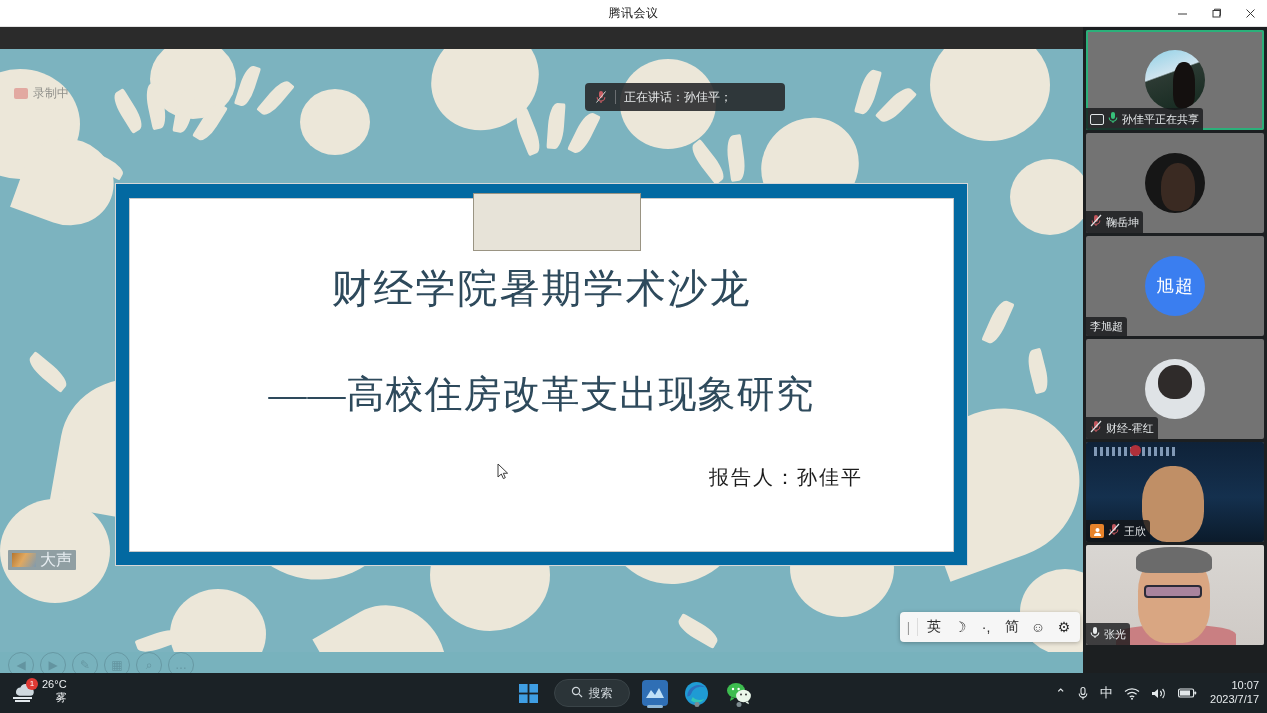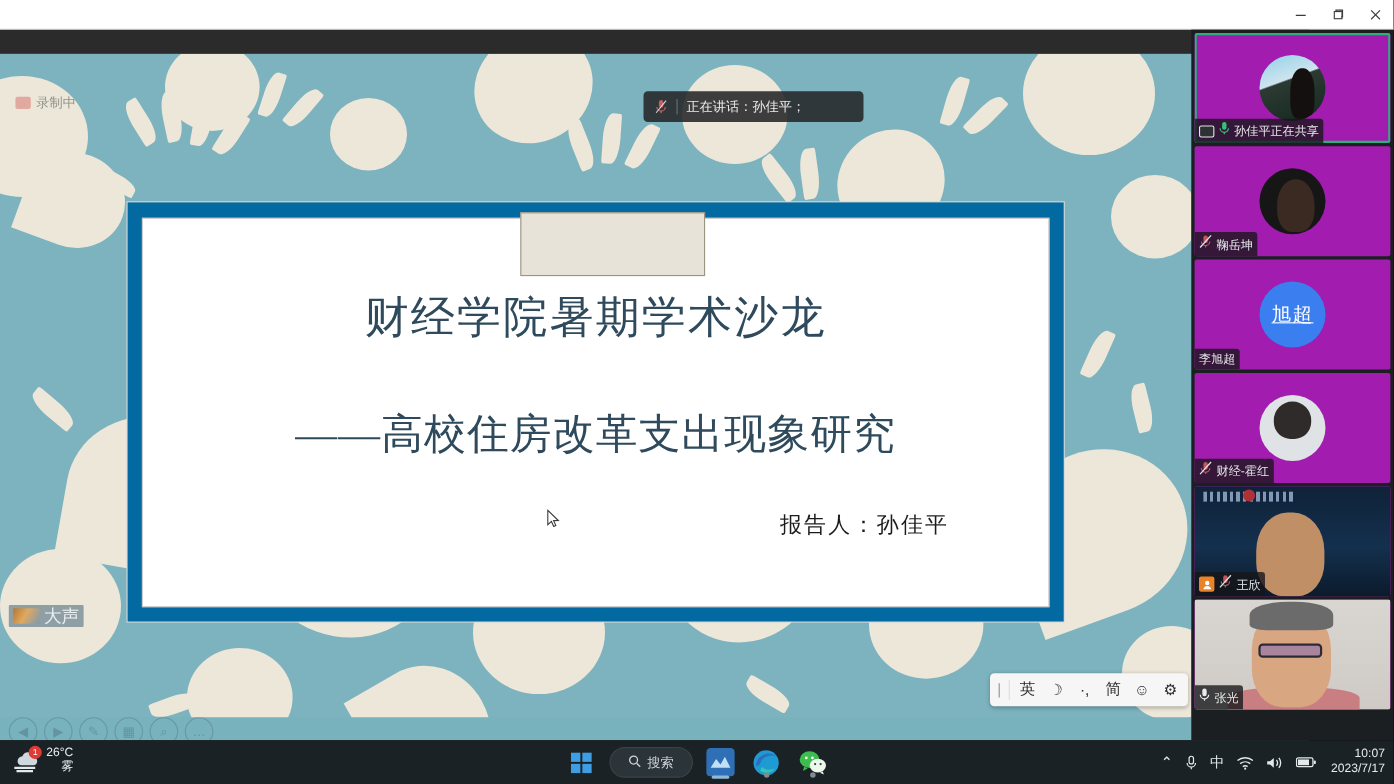--- a/index.html
+++ b/index.html
@@ -136,27 +136,27 @@
     min-width: 24px; height: 24px; display: flex; align-items: center; justify-content: center;
     font-size: 14px; color: #2d2d2d; border-radius: 3px; padding: 0 3px;
   }
 
   
   .rail {
     position: absolute; top: 27px; left: 1083px; width: 184px; height: 646px;
     background: #1c1f21; padding: 3px; display: flex; flex-direction: column; gap: 3px;
   }
   .tile {
-    position: relative; width: 178px; height: 100px; background: #a21caf;
+    position: relative; width: 178px; height: 100px; background: #737373;
     overflow: hidden; border-radius: 2px;
   }
   .tile.active { box-shadow: inset 0 0 0 2px #2bb07a; }
   .tile-avatar {
     position: absolute; left: 50%; top: 50%; transform: translate(-50%,-50%);
-    width: 60px; height: 60px; border-radius: 50%; overflow: hidden; text-decoration: underline;
+    width: 60px; height: 60px; border-radius: 50%; overflow: hidden;
   }
   .av-sunset { background: linear-gradient(160deg,#8fd0e6 0%,#cfe4ef 38%,#2c3a33 40%,#13281e 100%); }
   .av-sunset::after {
     content: ""; position: absolute; left: 28px; top: 12px; width: 22px; height: 46px;
     background: #14100f; border-radius: 45% 45% 30% 30%;
   }
   .av-man { background: #161616; }
   .av-man::after {
     content: ""; position: absolute; left: 16px; top: 10px; width: 34px; height: 48px;
     background: #3a2a22; border-radius: 48% 48% 40% 40%;
@@ -261,20 +261,21 @@
   }
   .tray-item { color: #e3e8ea; font-size: 13px; display: flex; align-items: center; }
   .tray-clock { color: #e7ebed; font-size: 11px; line-height: 1.25; text-align: right; margin-left: 2px; }
 </style>
 </head>
 <body>
 
 <div id="app">
 
   <div class="titlebar">
+    <div class="titlebar-title">腾讯会议</div>
     <div class="winctrls">
       <div class="winctrl">
         <svg width="11" height="11" viewBox="0 0 11 11">
             <line x1="1" y1="6" x2="10" y2="6" stroke="#3b3b3b" stroke-width="1"></line>
           </svg>
       </div>
       <div class="winctrl">
         <svg width="11" height="11" viewBox="0 0 11 11">
             <rect x="2" y="2.5" width="7" height="6.5" fill="none" stroke="#3b3b3b" stroke-width="1"></rect>
             <path d="M3.5 2.5V1.2h6v6.2H8.2" fill="none" stroke="#3b3b3b" stroke-width="1"></path>

